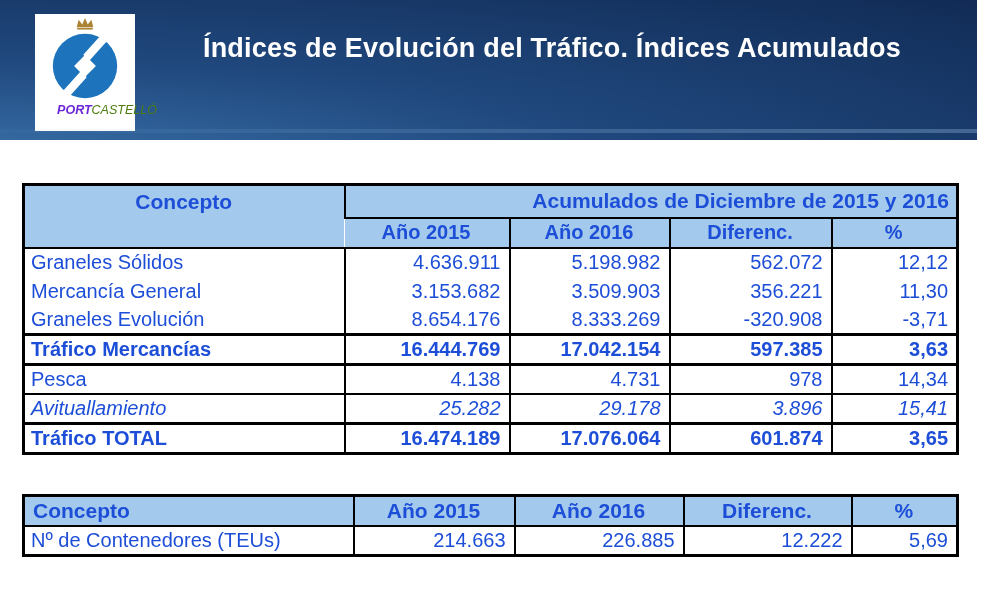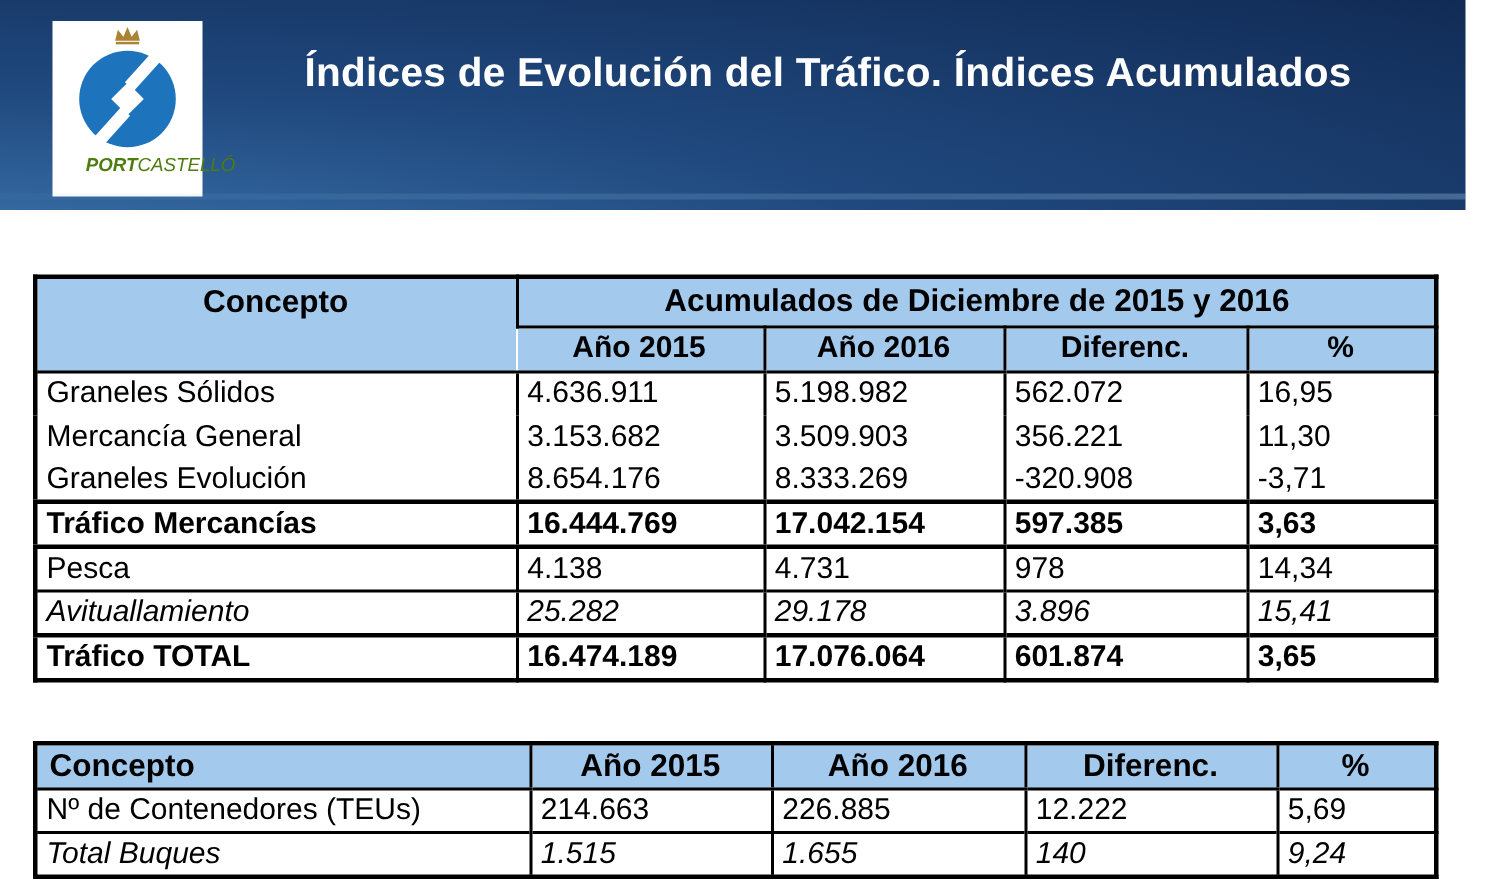--- a/index.html
+++ b/index.html
@@ -32,52 +32,52 @@
     background: #ffffff;
     display: flex; flex-direction: column; align-items: center;
     padding-top: 3px;
   }
   .crown { width: 22px; height: 13px; margin-bottom: 1px; }
   .emblem { width: 70px; height: 70px; }
   .logo-text {
     margin-top: 3px; font-size: 12.5px; font-style: italic;
     letter-spacing: 0px; white-space: nowrap; line-height: 1;
   }
-  .logo-text .b { font-weight: bold; color: #4d7c0f; margin-left: 44px; }
+  .logo-text .b { font-weight: bold; color: #6d28d9; margin-left: 44px; }
   .logo-text .r { font-weight: normal; color: #4d7c0f; }
 
   
   table.data-table {
     position: absolute;
     border-collapse: collapse; table-layout: fixed;
-    background: #fff; font-size: 20px; color: #000000;
+    background: #fff; font-size: 20px; color: #1d4ed8;
     border: 3px solid #000;
   }
   .data-table th, .data-table td {
     border-left: 2px solid #000;
     padding: 2px 7px 2px 6px;
     white-space: nowrap; overflow: hidden;
   }
   .data-table th:first-child, .data-table td:first-child { border-left: none; }
-  .data-table .num { padding-right: 8px; }
+  .data-table .num { text-align: right; padding-right: 8px; }
   .data-table thead th { background: #a3c9ec; font-weight: bold; }
   tr.bt2 td { border-top: 2px solid #000; font-style: italic; }
   tr.bt3 td { border-top: 3px solid #000; margin-top: 24px; }
   tr.bold-row td { font-weight: bold; }
 
   
   .t1 { left: 22px; top: 183px; width: 934px; }
   .t1 thead tr.hrow1 { height: 33px; }
   .t1 thead tr.hrow2 { height: 30px; }
   .t1 th.concept-head {
     vertical-align: top; text-align: center; font-size: 21px; padding-top: 4px;
     border-bottom: 2px solid #000;
   }
   .t1 th.group-head {
-    text-align: center; font-size: 21px; padding-left: 8px;
+    text-align: right; font-size: 21px; padding-left: 8px;
     border-bottom: 2px solid #000; vertical-align: middle;
   }
   .t1 thead tr.hrow2 th { text-align: center; font-size: 20px; border-bottom: 2px solid #000; }
   .t1 tbody tr { height: 29px; }
 
   
   .t2 { left: 22px; top: 494px; width: 934px; }
   .t2 thead tr { height: 30px; }
   .t2 thead th { font-size: 21px; text-align: center; border-bottom: 2px solid #000; }
   .t2 th.concept-head2 { text-align: left; padding-left: 8px; }
@@ -124,21 +124,21 @@
       <th>Diferenc.</th>
       <th>%</th>
     </tr>
   </thead>
   <tbody>
     <tr>
       <td>Graneles Sólidos</td>
       <td class="num">4.636.911</td>
       <td class="num">5.198.982</td>
       <td class="num">562.072</td>
-      <td class="num">16,95</td>
+      <td class="num">12,12</td>
     </tr>
     <tr>
       <td>Mercancía General</td>
       <td class="num">3.153.682</td>
       <td class="num">3.509.903</td>
       <td class="num">356.221</td>
       <td class="num">11,30</td>
     </tr>
     <tr>
       <td>Graneles Evolución</td>
@@ -196,21 +196,14 @@
     </tr>
   </thead>
   <tbody>
     <tr>
       <td>Nº de Contenedores (TEUs)</td>
       <td class="num">214.663</td>
       <td class="num">226.885</td>
       <td class="num">12.222</td>
       <td class="num">5,69</td>
     </tr>
-    <tr class="bt2">
-      <td>Total Buques</td>
-      <td class="num">1.515</td>
-      <td class="num">1.655</td>
-      <td class="num">140</td>
-      <td class="num">9,24</td>
-    </tr>
   </tbody>
 </table>
 
 </body></html>

